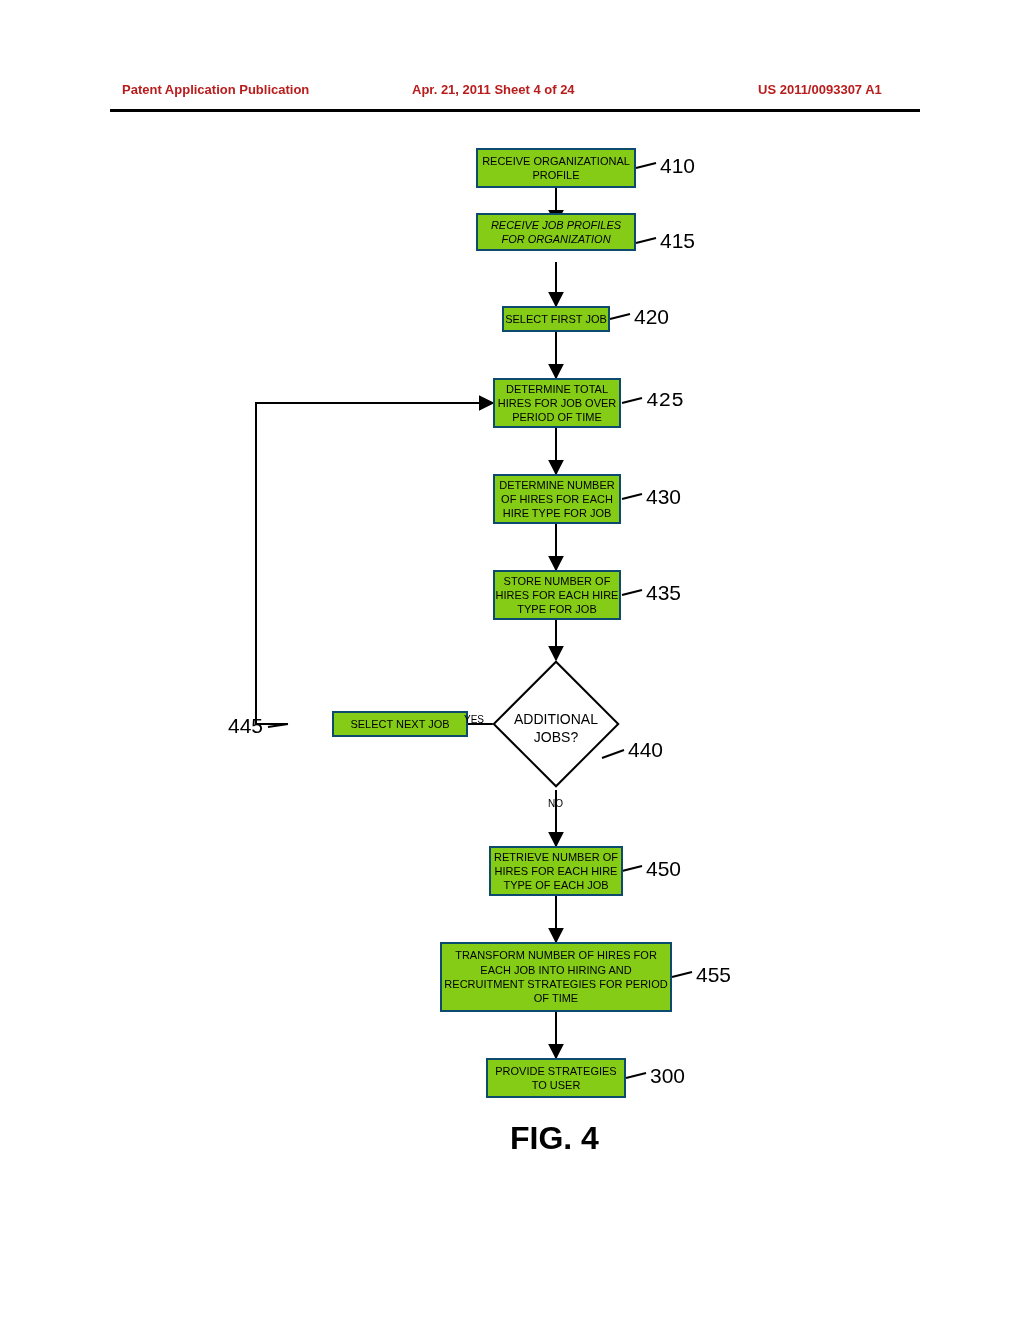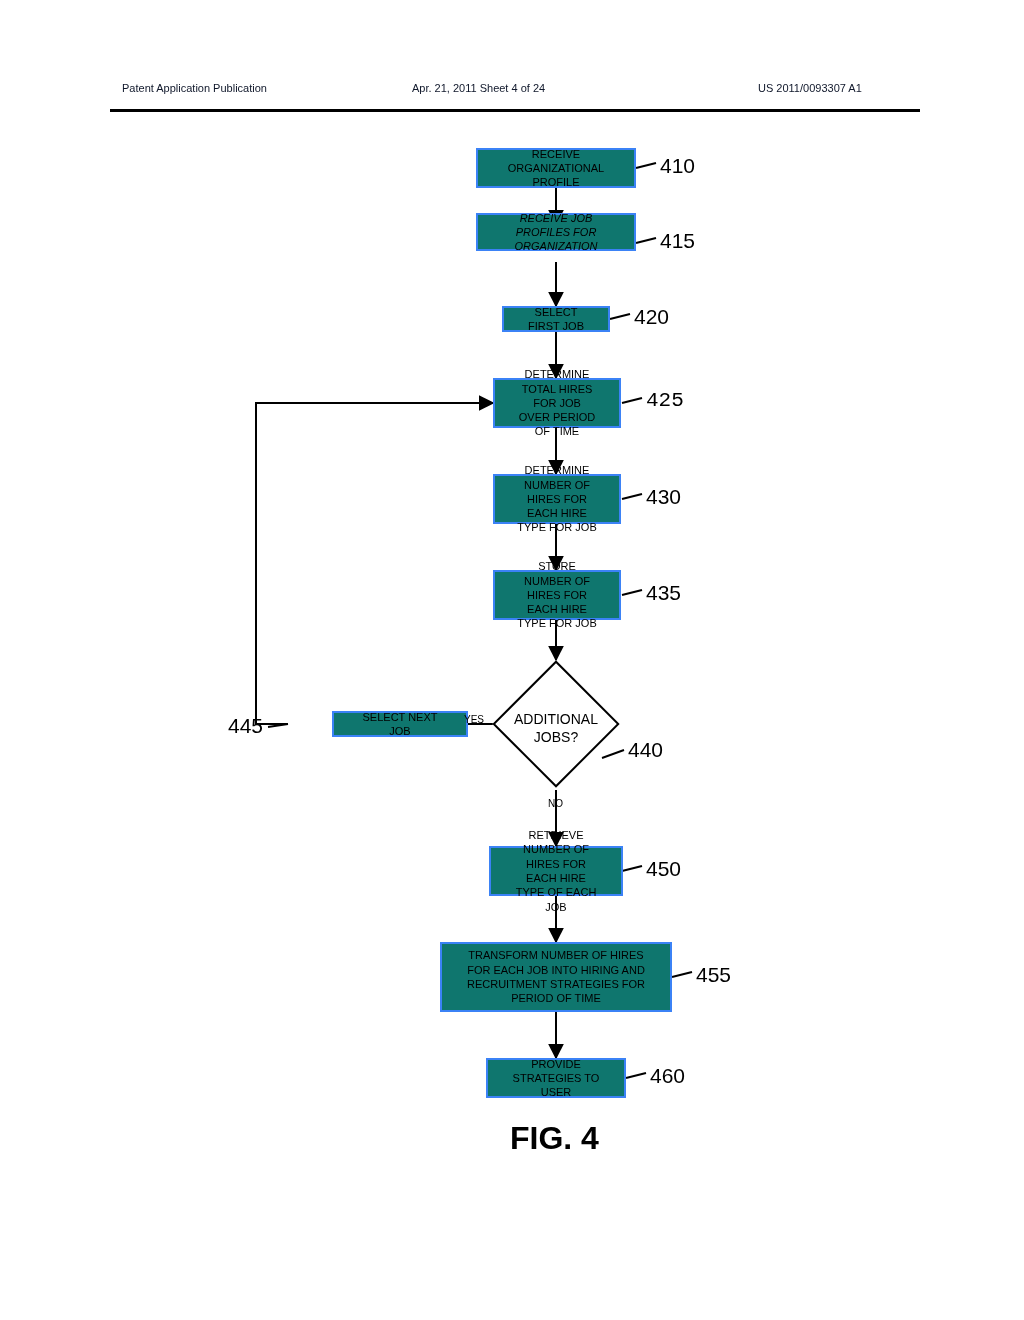--- a/index.html
+++ b/index.html
@@ -13,46 +13,46 @@
     width: 1024px;
     height: 1320px;
     background: #fff;
   }
   .header {
     position: absolute;
     top: 82px;
     left: 0;
     right: 0;
     height: 28px;
-    font-weight: normal;
-    font-size: 11px;
-    color: #0f172a;
+    font-weight: bold;
+    font-size: 13px;
+    color: #b91c1c;
   }
   .header-left { position: absolute; left: 122px; }
   .header-mid  { position: absolute; left: 412px; }
   .header-right{ position: absolute; left: 758px; }
   .header-line {
     position: absolute;
     top: 109px;
     left: 110px;
     width: 810px;
     border-top: 3px solid #000;
   }
 
   .box {
     position: absolute;
-    border: 2px solid #3b82f6;
-    background: #0f766e;
+    border: 2px solid #0c4a6e;
+    background: #84cc16;
     text-align: center;
     font-size: 11px;
     line-height: 1.3;
     display: flex;
     align-items: center;
     justify-content: center;
-    padding: 3px 22px;
+    padding: 3px 0;
     box-sizing: border-box;
   }
 
   .reflabel {
     position: absolute;
     font-size: 21px;
     color: #000;
   }
 
   .diamond {
@@ -161,17 +161,17 @@
   <div class="reflabel" style="left:660px; top:154px;">410</div>
   <div class="reflabel" style="left:660px; top:229px;">415</div>
   <div class="reflabel" style="left:634px; top:305px;">420</div>
   <div class="reflabel" style="left:646px; top:389px;font-family:Liberation Mono, monospace;">425</div>
   <div class="reflabel" style="left:646px; top:485px;">430</div>
   <div class="reflabel" style="left:646px; top:581px;">435</div>
   <div class="reflabel" style="left:628px; top:738px;">440</div>
   <div class="reflabel" style="left:228px; top:714px;">445</div>
   <div class="reflabel" style="left:646px; top:857px;">450</div>
   <div class="reflabel" style="left:696px; top:963px;">455</div>
-  <div class="reflabel" style="left:650px; top:1064px;">460</div>
+  <div class="reflabel" style="left:650px; top:1064px;">300</div>
 
   <div class="figcaption" style="left:510px; top:1120px;">FIG. 4</div>
 
 </div>
 
 </body></html>

